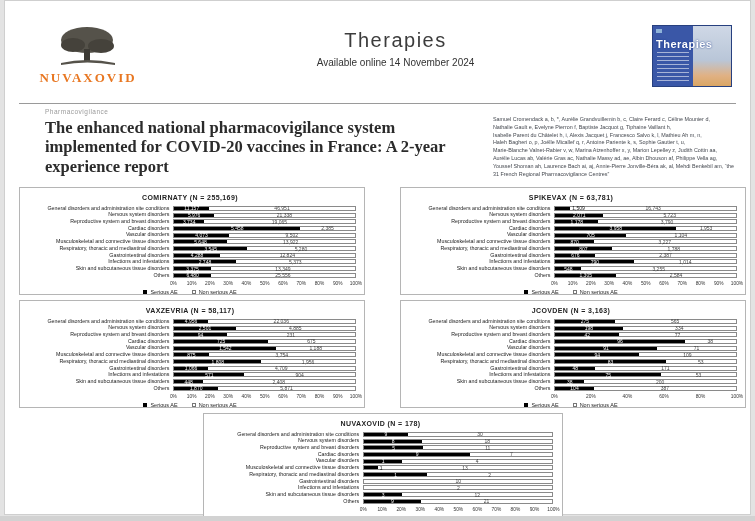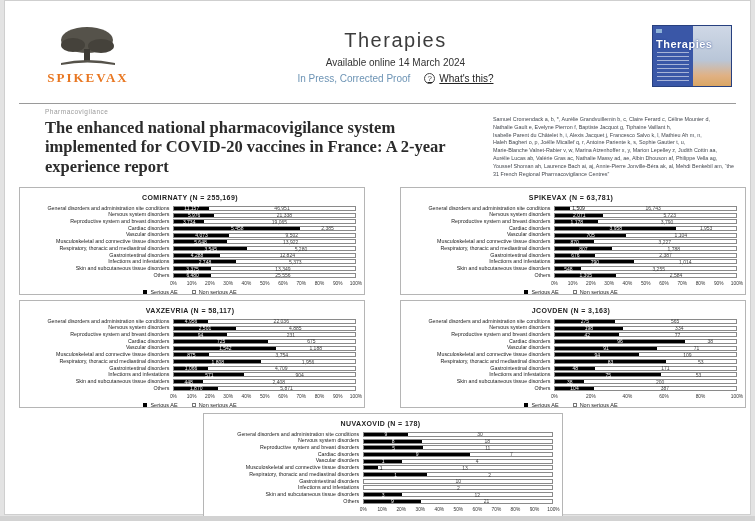--- a/index.html
+++ b/index.html
@@ -64,32 +64,25 @@
 
   <div class="header">
     <div class="logo-box">
       <svg width="62" height="44" viewBox="0 0 62 44">
         <ellipse cx="30" cy="15" rx="26" ry="13" fill="#55524a"></ellipse>
         <ellipse cx="16" cy="20" rx="12" ry="7" fill="#45423b"></ellipse>
         <ellipse cx="44" cy="21" rx="13" ry="7" fill="#45423b"></ellipse>
         <rect x="27" y="24" width="6" height="12" fill="#3c3a34"></rect>
         <path d="M4 38 Q30 32 58 38 L58 40 Q30 35 4 40 Z" fill="#55524a"></path>
       </svg>
-      <div class="publisher">SPIKEVAX</div>
+      <div class="publisher">NUVAXOVID</div>
     </div>
     <div class="head-center">
       <div class="journal-name">Therapies</div>
-      <div class="online-date">Available online 14 March 2024</div>
-      <div class="status-row">
-        <span class="status">In Press, Corrected Proof</span>
-        <span class="whats">
-            <span class="qicon">?</span>
-            <span>What's this?</span>
-          </span>
-      </div>
+      <div class="online-date">Available online 14 November 2024</div>
     </div>
     <div class="cover">
       <div class="half"></div>
       <div class="dot"></div>
       <div class="band">Therapies</div>
       <div class="lines"></div>
     </div>
   </div>
 
   <div class="head-rule"></div>

